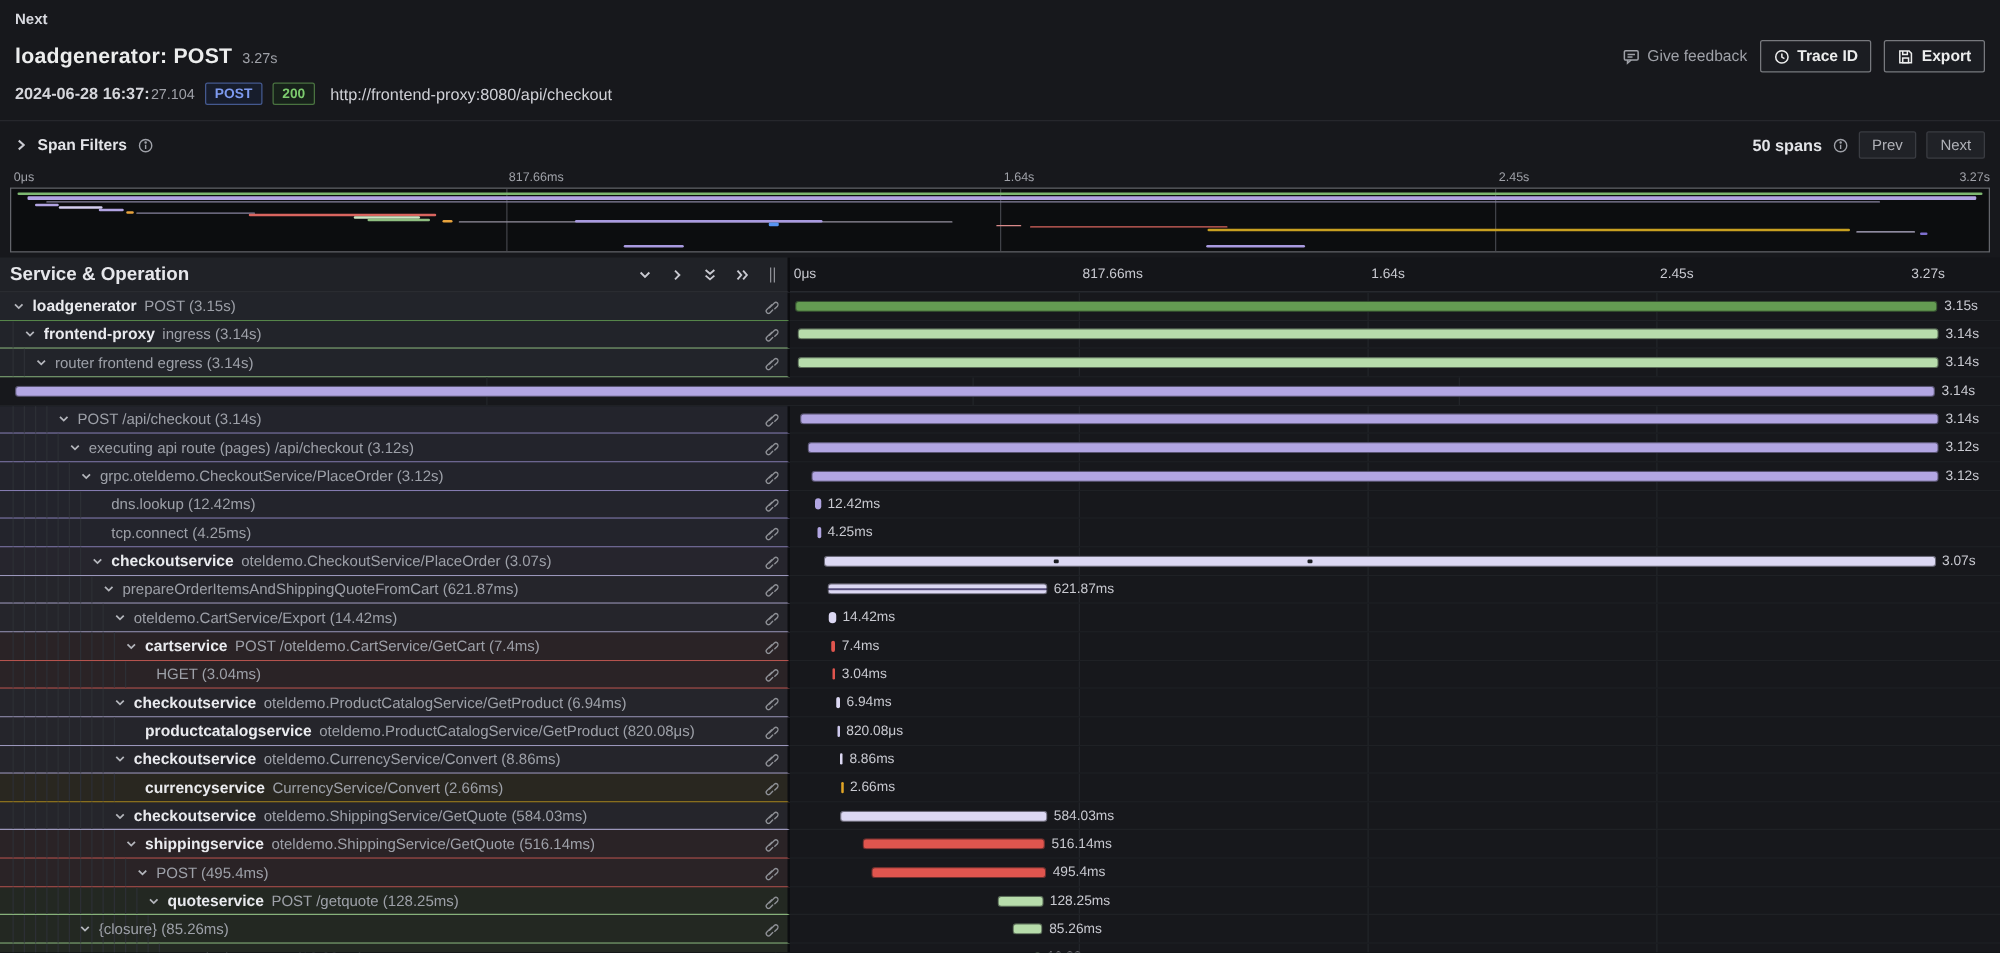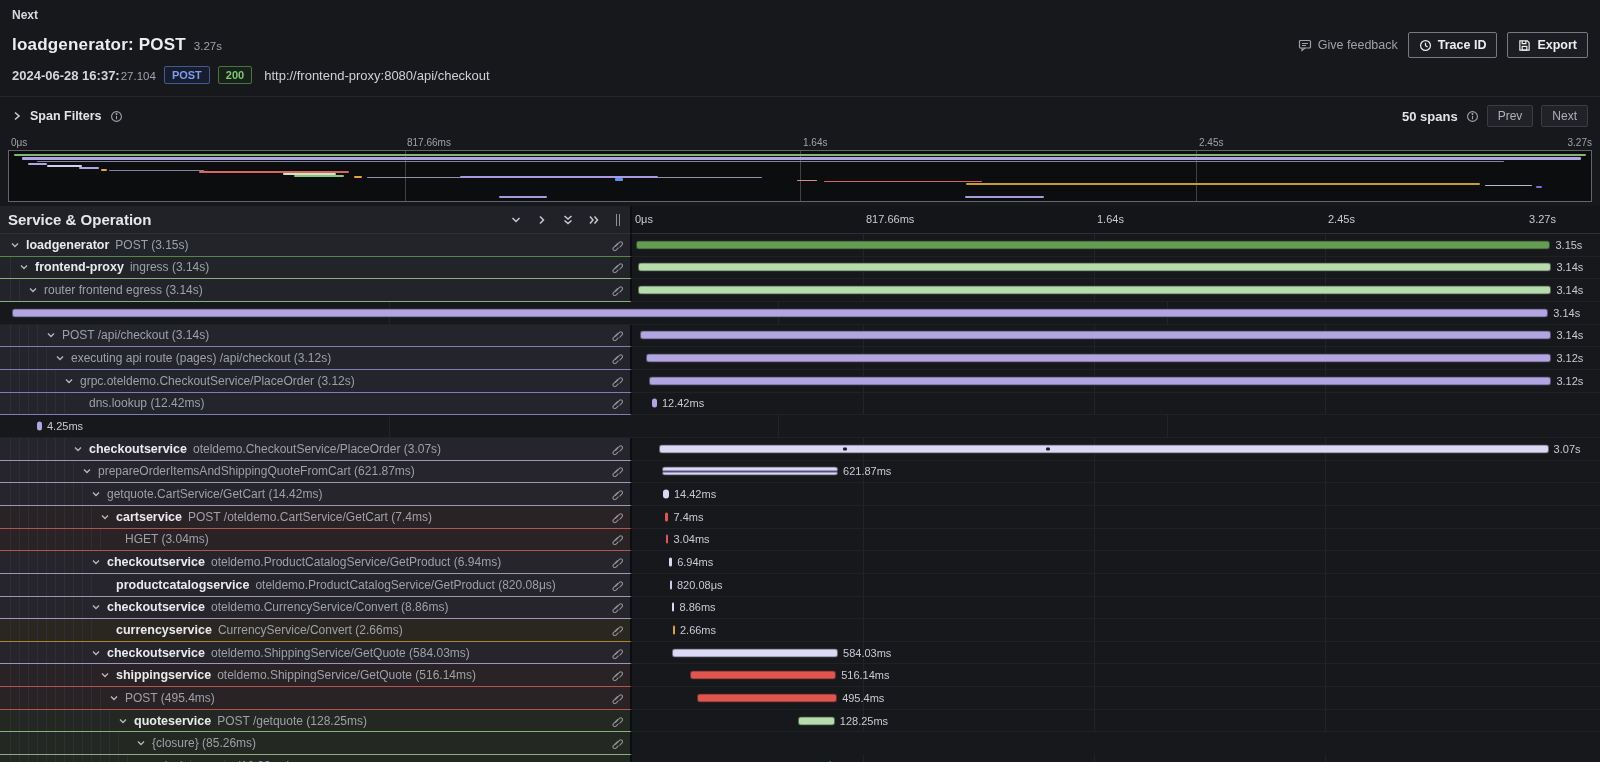--- a/index.html
+++ b/index.html
@@ -463,20 +463,38 @@
           <div class="track">
             <div class="grid" style="left: 25%;"></div>
             <div class="grid" style="left: 50%;"></div>
             <div class="grid" style="left: 75%;"></div>
             <div class="bar" style="left: 2.2%; width: 0.5%; background: rgb(178, 166, 226);"></div>
             <span class="bar-label" style="left: calc(2.7% + 5px);">12.42ms</span>
           </div>
         </div>
       </div>
       <div class="row">
+        <div class="row-left" style="background: rgb(35, 36, 44); border-bottom: 1px solid rgb(132, 123, 176);">
+          <div class="guide" style="left: 10px;"></div>
+          <div class="guide" style="left: 19px;"></div>
+          <div class="guide" style="left: 28px;"></div>
+          <div class="guide" style="left: 37px;"></div>
+          <div class="guide" style="left: 46px;"></div>
+          <div class="guide" style="left: 55px;"></div>
+          <div class="guide" style="left: 64px;"></div>
+          <div class="row-content" style="padding-left: 73px;">
+            <span style="width: 10px; flex: 0 0 auto;"></span>
+            <span class="op">tcp.connect (4.25ms)</span>
+          </div>
+          <span class="row-link">
+            <svg width="13" height="13" viewBox="0 0 14 14">
+              <path d="M6 8.4l4.2-4.2a1.9 1.9 0 012.7 2.7L10.6 9.2M8 5.6L3.8 9.8a1.9 1.9 0 002.7 2.7l2.3-2.3" fill="none" stroke="currentColor" stroke-width="1.2" stroke-linecap="round"></path>
+            </svg>
+          </span>
+        </div>
         <div class="row-right">
           <div class="track">
             <div class="grid" style="left: 25%;"></div>
             <div class="grid" style="left: 50%;"></div>
             <div class="grid" style="left: 75%;"></div>
             <div class="bar" style="left: 2.4%; width: 0.3%; background: rgb(178, 166, 226);"></div>
             <span class="bar-label" style="left: calc(2.7% + 5px);">4.25ms</span>
           </div>
         </div>
       </div>
@@ -560,21 +578,21 @@
           <div class="guide" style="left: 55px;"></div>
           <div class="guide" style="left: 64px;"></div>
           <div class="guide" style="left: 73px;"></div>
           <div class="guide" style="left: 82px;"></div>
           <div class="row-content" style="padding-left: 91px;">
             <span class="row-chevron">
               <svg width="10" height="10" viewBox="0 0 10 10">
                 <path d="M2 3.5L5 6.5L8 3.5" fill="none" stroke="currentColor" stroke-width="1.4"></path>
               </svg>
             </span>
-            <span class="op">getquote.CartService/GetCart (14.42ms)</span>
+            <span class="op">oteldemo.CartService/Export (14.42ms)</span>
           </div>
           <span class="row-link">
             <svg width="13" height="13" viewBox="0 0 14 14">
               <path d="M6 8.4l4.2-4.2a1.9 1.9 0 012.7 2.7L10.6 9.2M8 5.6L3.8 9.8a1.9 1.9 0 002.7 2.7l2.3-2.3" fill="none" stroke="currentColor" stroke-width="1.2" stroke-linecap="round"></path>
             </svg>
           </span>
         </div>
         <div class="row-right">
           <div class="track">
             <div class="grid" style="left: 25%;"></div>
@@ -950,33 +968,42 @@
           <div class="guide" style="left: 37px;"></div>
           <div class="guide" style="left: 46px;"></div>
           <div class="guide" style="left: 55px;"></div>
           <div class="guide" style="left: 64px;"></div>
           <div class="guide" style="left: 73px;"></div>
           <div class="guide" style="left: 82px;"></div>
           <div class="guide" style="left: 91px;"></div>
           <div class="guide" style="left: 100px;"></div>
           <div class="guide" style="left: 109px;"></div>
           <div class="guide" style="left: 118px;"></div>
-          <div class="row-content" style="padding-left: 92px; margin-left: 44px;">
+          <div class="row-content" style="padding-left: 63px;">
             <span class="row-chevron">
               <svg width="10" height="10" viewBox="0 0 10 10">
                 <path d="M2 3.5L5 6.5L8 3.5" fill="none" stroke="currentColor" stroke-width="1.4"></path>
               </svg>
             </span>
             <span class="op">{closure} (85.26ms)</span>
           </div>
           <span class="row-link">
             <svg width="13" height="13" viewBox="0 0 14 14">
               <path d="M6 8.4l4.2-4.2a1.9 1.9 0 012.7 2.7L10.6 9.2M8 5.6L3.8 9.8a1.9 1.9 0 002.7 2.7l2.3-2.3" fill="none" stroke="currentColor" stroke-width="1.2" stroke-linecap="round"></path>
             </svg>
           </span>
+        </div>
+        <div class="row-right">
+          <div class="track">
+            <div class="grid" style="left: 25%;"></div>
+            <div class="grid" style="left: 50%;"></div>
+            <div class="grid" style="left: 75%;"></div>
+            <div class="bar" style="left: 19.3%; width: 2.6%; background: rgb(183, 220, 171); border: 1px solid rgba(15, 16, 20, 0.55);"></div>
+            <span class="bar-label" style="left: calc(21.9% + 5px);">85.26ms</span>
+          </div>
         </div>
       </div>
       <div class="row">
         <div class="row-left" style="background: rgb(35, 40, 34); border-bottom: 1px solid rgb(135, 177, 123);">
           <div class="guide" style="left: 10px;"></div>
           <div class="guide" style="left: 19px;"></div>
           <div class="guide" style="left: 28px;"></div>
           <div class="guide" style="left: 37px;"></div>
           <div class="guide" style="left: 46px;"></div>
           <div class="guide" style="left: 55px;"></div>

